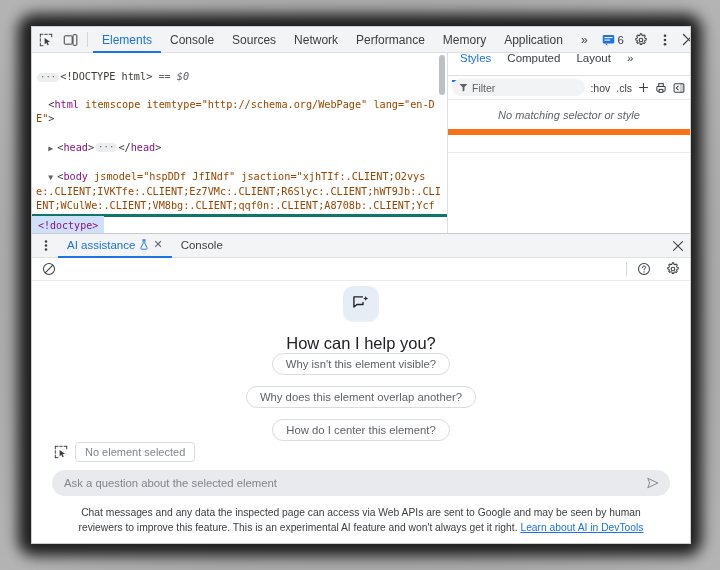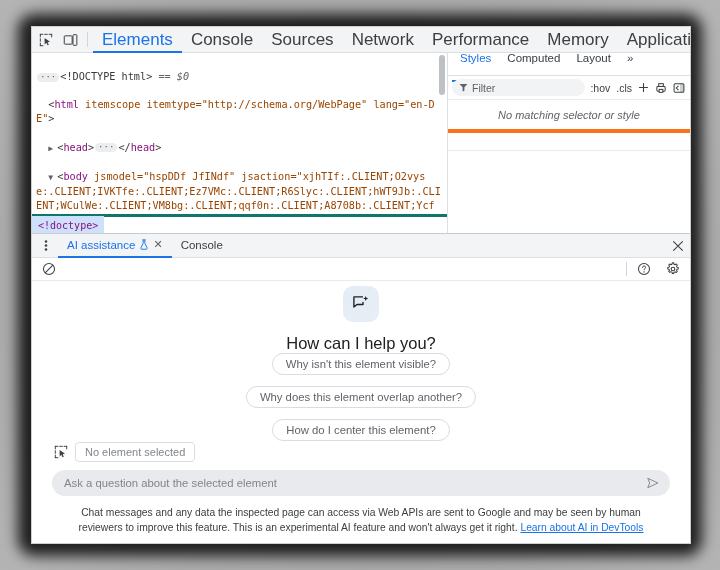--- a/index.html
+++ b/index.html
@@ -47,21 +47,21 @@
     width: 24px; height: 22px;
     display: flex; align-items: center; justify-content: center;
     border-radius: 3px; cursor: pointer; flex: 0 0 auto;
   }
   .tabdiv {
     width: 1px; height: 15px; background: #d2d5d9; margin: 0 5px; flex: 0 0 auto;
   }
   .mtab {
     padding: 0 9px; height: 26px; line-height: 26px;
     cursor: pointer; white-space: nowrap; color: #3c4043;
-    border-bottom: 2px solid transparent; font-size: 17px;
+    border-bottom: 2px solid transparent; font-size: 12px;
   }
   .mtab.active { color: #1a73e8; border-bottom-color: #1a73e8; }
   .spacer { flex: 1 1 auto; }
   .badge-grp {
     display: flex; align-items: center; gap: 3px;
     padding: 0 5px; cursor: pointer; height: 22px; border-radius: 3px;
   }
   .badge-num { font-size: 11.5px; color: #3c4043; }
 
   
@@ -130,21 +130,21 @@
   .filterbox {
     flex: 1 1 auto; height: 17px; background: #f1f3f4; border-radius: 9px;
     display: flex; align-items: center; gap: 4px; padding: 0 7px;
     color: #5f6368; cursor: text; min-width: 0;
   }
   .filterbox span { font-size: 10.5px; }
   .stool { color: #3c4043; font-size: 10.5px; cursor: pointer; padding: 0 1px; }
   .nomatch {
     text-align: center; color: #5f6368; font-style: italic;
     font-size: 11px; padding: 9px 0 8px;
-    border-bottom: 4px solid #f97316;
+    border-bottom: 6px solid #f97316;
   }
   .sfill { flex: 1 1 auto; border-right: 0; }
   .sfill-lines {
     height: 100%;
     background:
       linear-gradient(to bottom, transparent 0, transparent 17px, #e8eaed 17px, #e8eaed 18px, transparent 18px);
   }
 
   
   .drawer {

